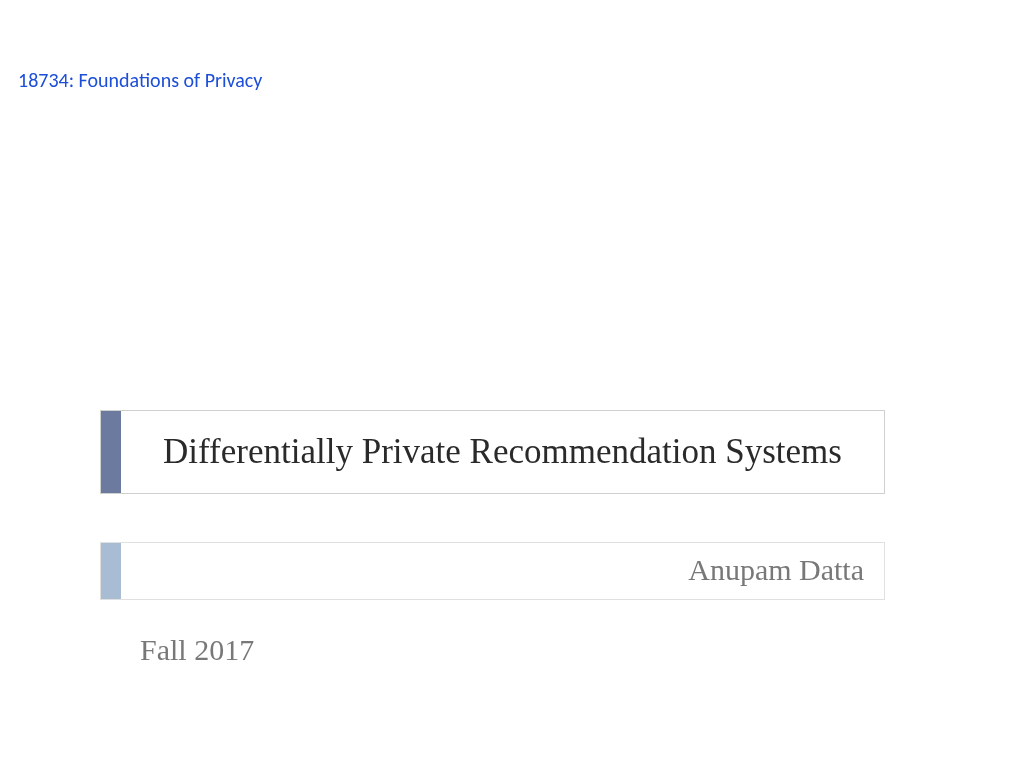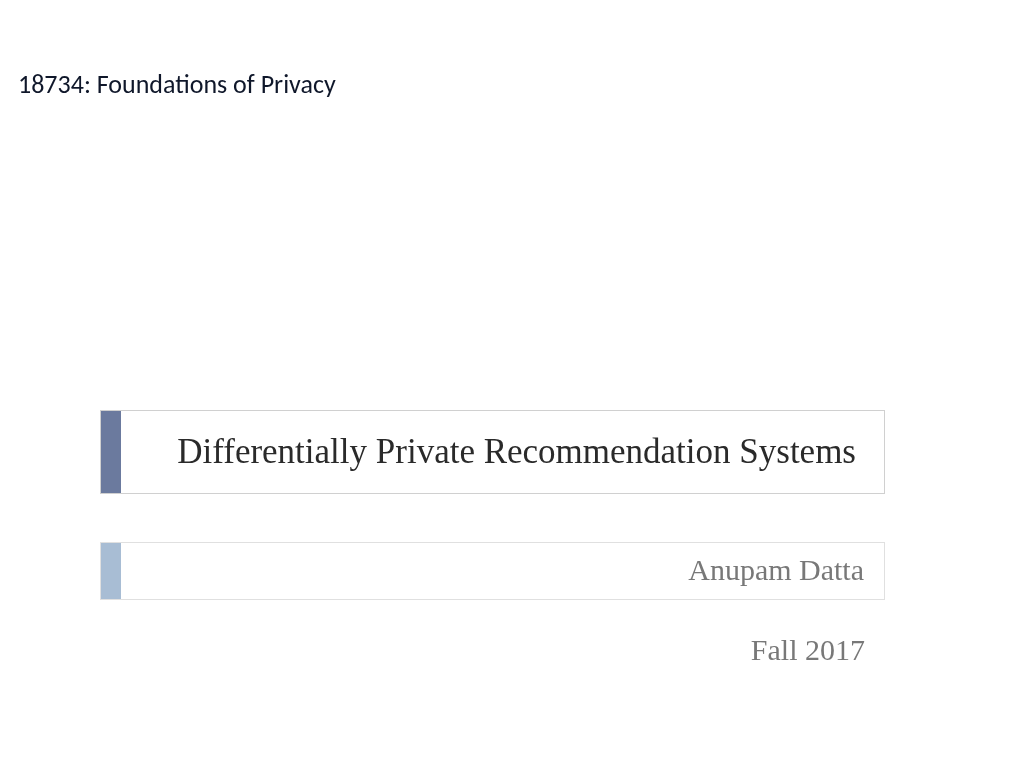--- a/index.html
+++ b/index.html
@@ -13,42 +13,42 @@
       background: #ffffff;
       font-family: Georgia, 'Times New Roman', serif;
       position: relative;
       overflow: hidden;
     }
     .course-header {
       position: absolute;
       top: 68px;
       left: 18px;
       font-family: 'Gill Sans', 'Gill Sans MT', Calibri, sans-serif;
-      font-size: 26px;
-      color: #0f172a;
+      font-size: 20px;
+      color: #1d4ed8;
       font-weight: 400;
       text-align: right;
     }
     .title-block {
       position: absolute;
       top: 410px;
       left: 100px;
       width: 785px;
       display: flex;
       border: 1px solid #d0d0d0;
     }
     .title-accent {
       width: 20px;
       background: #6b7a9e;
       flex-shrink: 0;
     }
     .title-content {
       flex: 1;
       padding: 18px 28px;
-      text-align: right;
+      text-align: center;
       font-size: 35px;
       color: #2a2a2a;
       line-height: 1.3;
       font-family: Georgia, 'Times New Roman', serif;
     }
     .author-block {
       position: absolute;
       top: 542px;
       left: 100px;
       width: 785px;
@@ -75,21 +75,21 @@
       width: 785px;
       display: flex;
     }
     .term-spacer {
       width: 20px;
       flex-shrink: 0;
     }
     .term-content {
       flex: 1;
       padding: 8px 20px;
-      text-align: right;
+      text-align: left;
       font-size: 30px;
       color: #787878;
       font-family: Georgia, 'Times New Roman', serif;
     }
   </style>
 </head>
 <body>
 
 <div class="course-header">18734: Foundations of Privacy</div>
 

